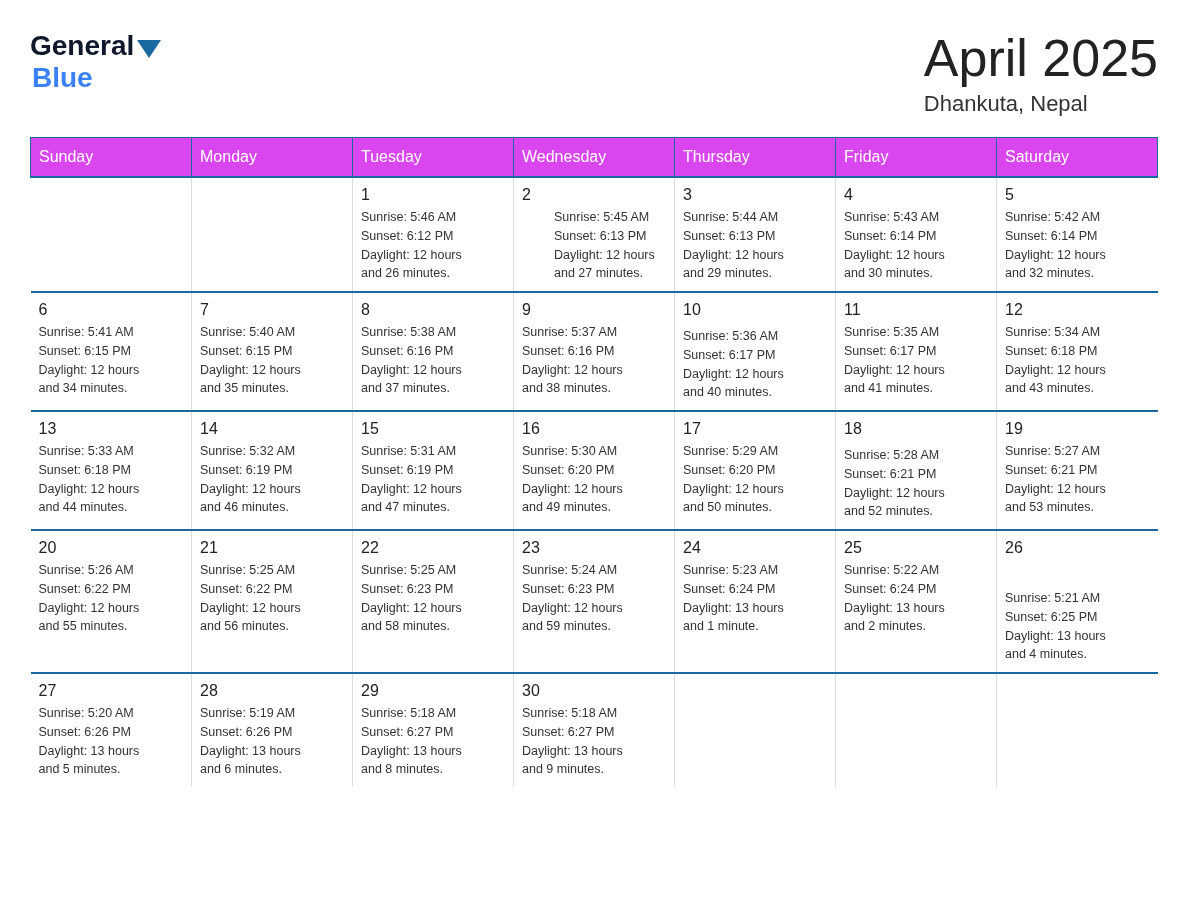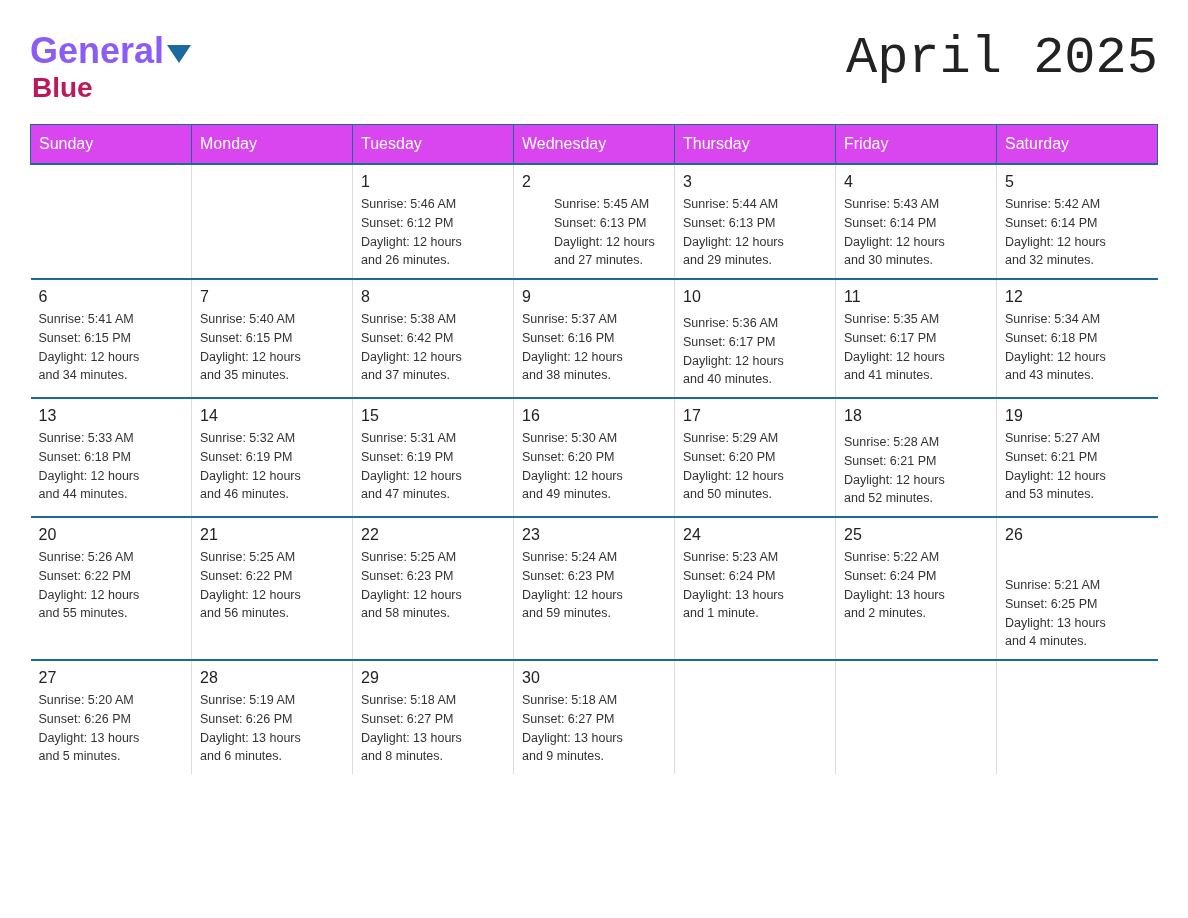--- a/index.html
+++ b/index.html
@@ -19,42 +19,41 @@
     .logo {
       display: flex;
       flex-direction: column;
       align-items: flex-start;
     }
     .logo-text {
       display: flex;
       align-items: center;
     }
     .logo-general {
-      font-size: 36px;
+      font-size: 28px;
       font-weight: bold;
-      color: #8b5cf6;
+      color: #0f172a;
     }
     .logo-triangle {
       width: 0;
       height: 0;
       border-left: 12px solid transparent;
       border-right: 12px solid transparent;
       border-top: 18px solid #1a6aa0;
       margin-left: 3px;
       margin-top: 6px;
     }
     .logo-blue {
       font-size: 28px;
       font-weight: bold;
-      color: #be185d;
+      color: #3b82f6;
       margin-left: 2px;
     }
     .title-area {
       text-align: left;
-      font-family: Liberation Mono, monospace;
     }
     .calendar-title {
       font-size: 52px;
       font-weight: normal;
       color: #222;
       line-height: 1.1;
     }
     .calendar-subtitle {
       font-size: 22px;
       color: #333;
@@ -111,20 +110,21 @@
 <div class="header">
   <div class="logo">
     <div class="logo-text">
       <span class="logo-general">General</span>
       <div class="logo-triangle"></div>
     </div>
     <span class="logo-blue">Blue</span>
   </div>
   <div class="title-area">
     <div class="calendar-title">April 2025</div>
+    <div class="calendar-subtitle">Dhankuta, Nepal</div>
   </div>
 </div>
 
 <table>
   <thead>
     <tr>
     <th>Sunday</th>
         <th>Monday</th>
         <th>Tuesday</th>
         <th>Wednesday</th>
@@ -184,21 +184,21 @@
         <td>
           <span class="day-number">7</span>
           <div class="day-info" style="white-space: pre-line;">Sunrise: 5:40 AM
 Sunset: 6:15 PM
 Daylight: 12 hours
 and 35 minutes.</div>
         </td>
         <td>
           <span class="day-number">8</span>
           <div class="day-info" style="white-space: pre-line;">Sunrise: 5:38 AM
-Sunset: 6:42 PM
+Sunset: 6:16 PM
 Daylight: 12 hours
 and 37 minutes.</div>
         </td>
         <td>
           <span class="day-number">9</span>
           <div class="day-info" style="white-space: pre-line;">Sunrise: 5:37 AM
 Sunset: 6:16 PM
 Daylight: 12 hours
 and 38 minutes.</div>
         </td>

